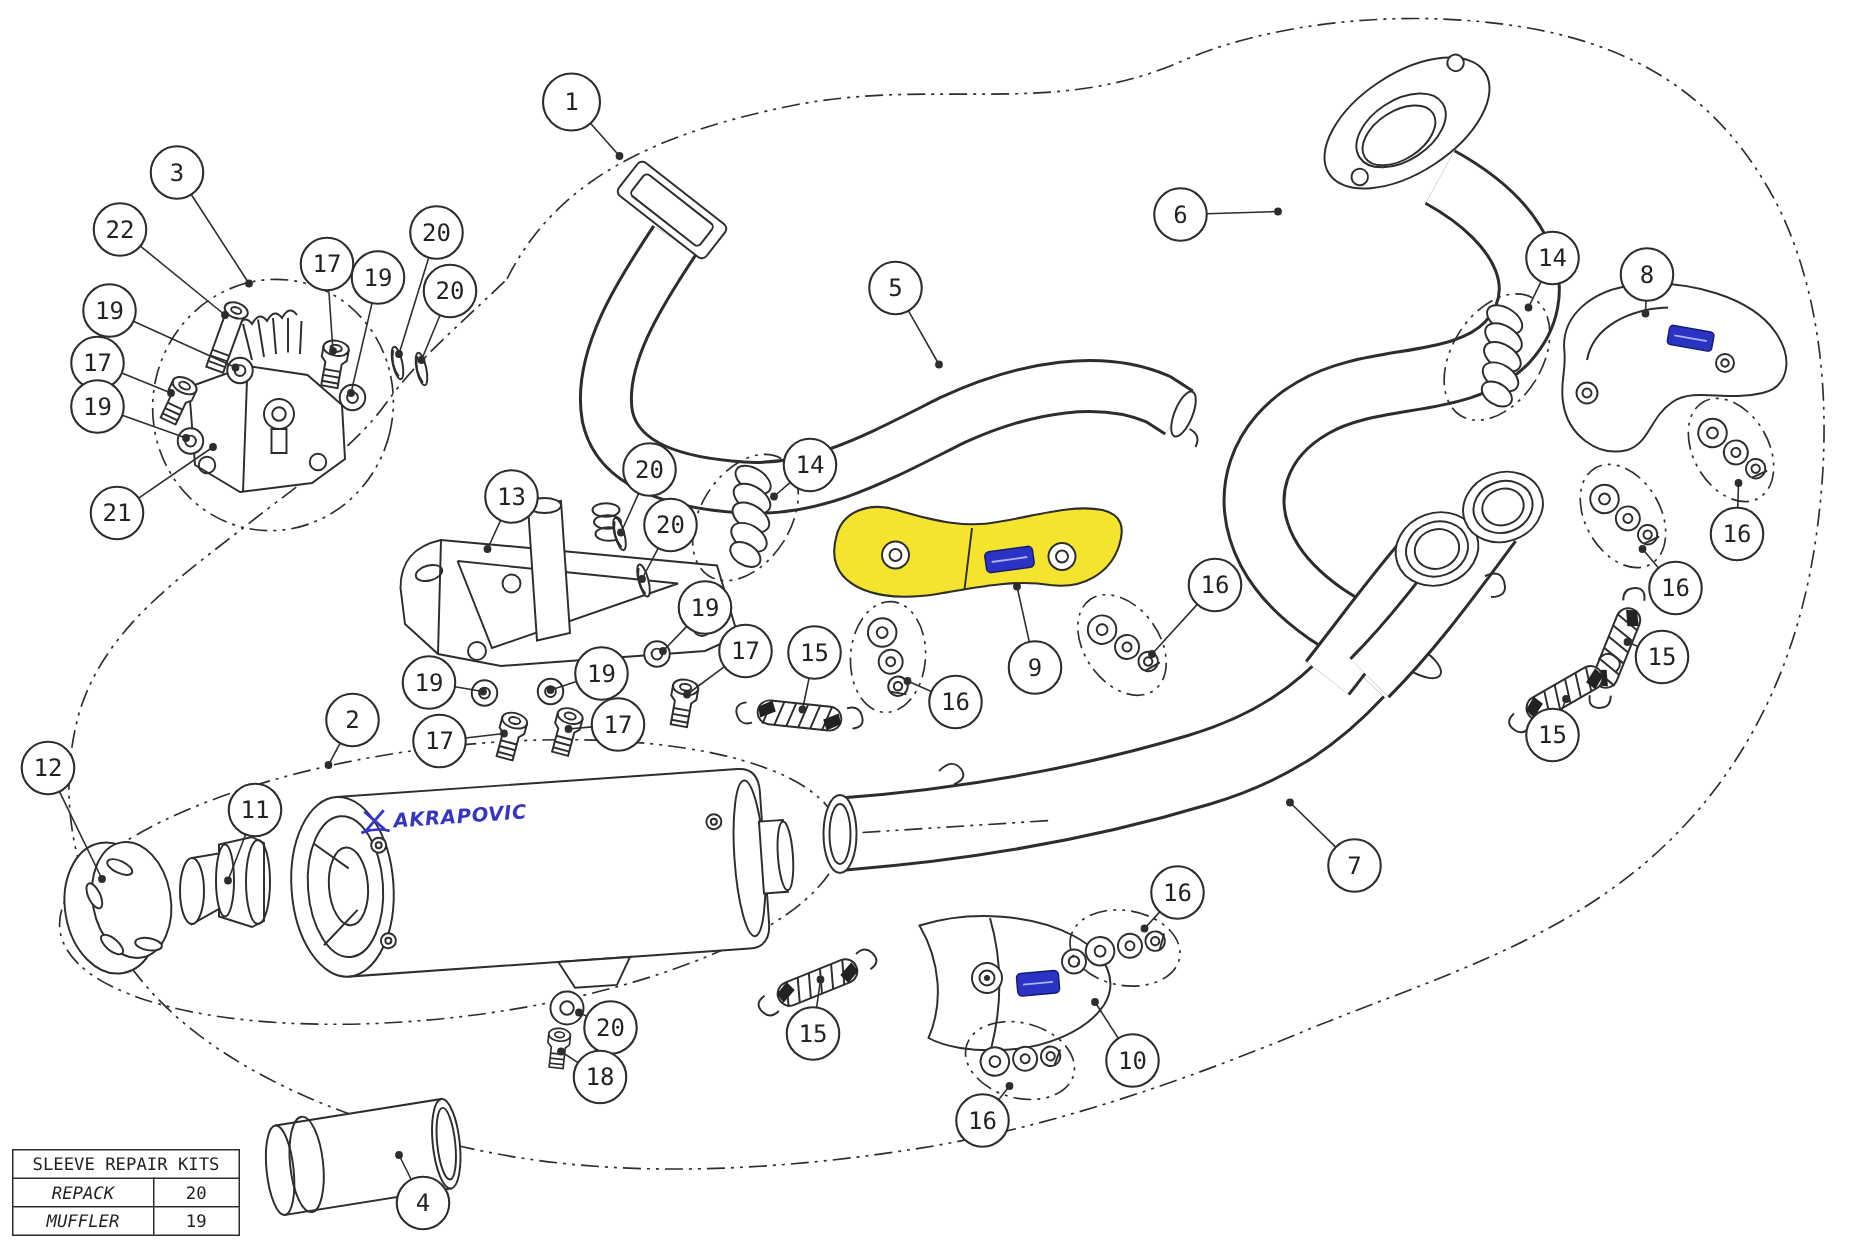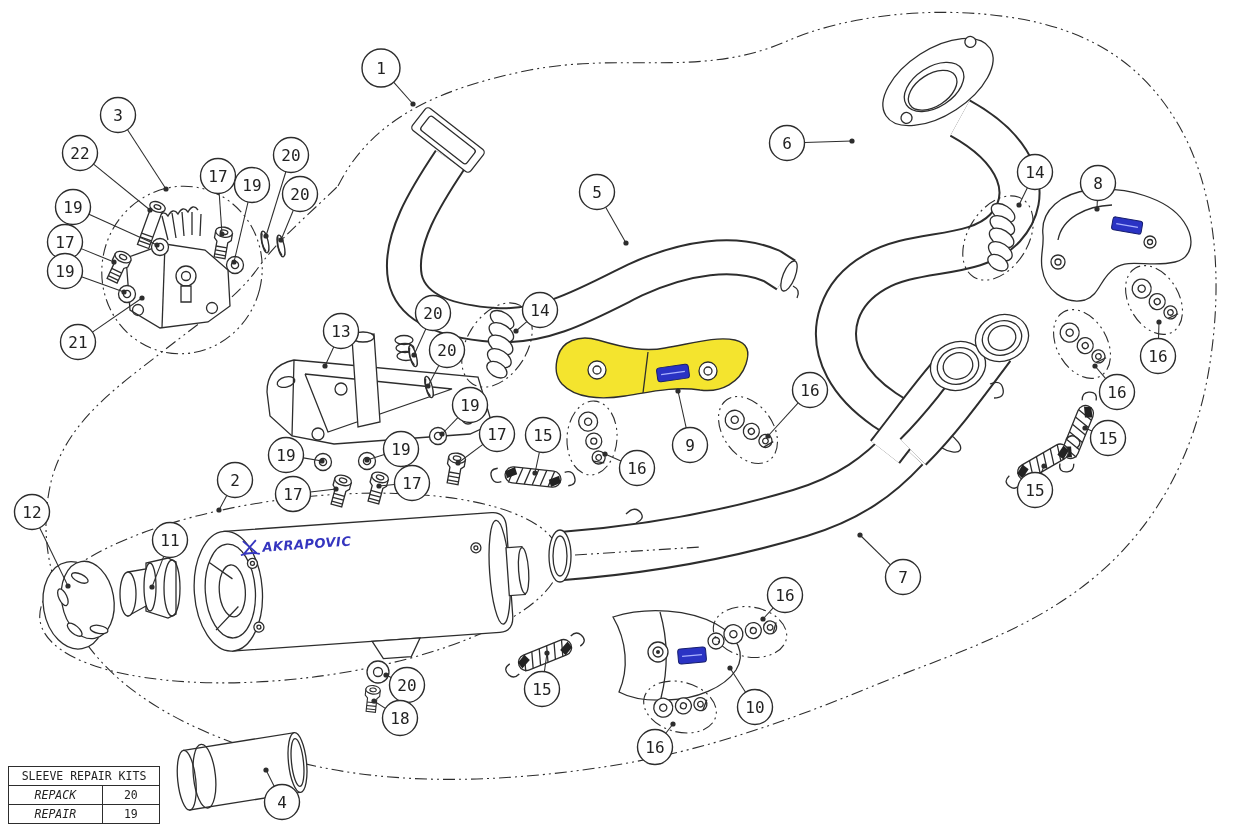--- a/index.html
+++ b/index.html
@@ -650,18 +650,18 @@
     <tr>
           <th colspan="2">SLEEVE REPAIR KITS</th>
         </tr>
   </thead>
   <tbody>
     <tr>
       <td>REPACK</td>
       <td>20</td>
     </tr>
     <tr>
-      <td>REPAIR</td>
+      <td>MUFFLER</td>
       <td>19</td>
     </tr>
   </tbody>
 </table>
 </div>
 
 </body></html>

